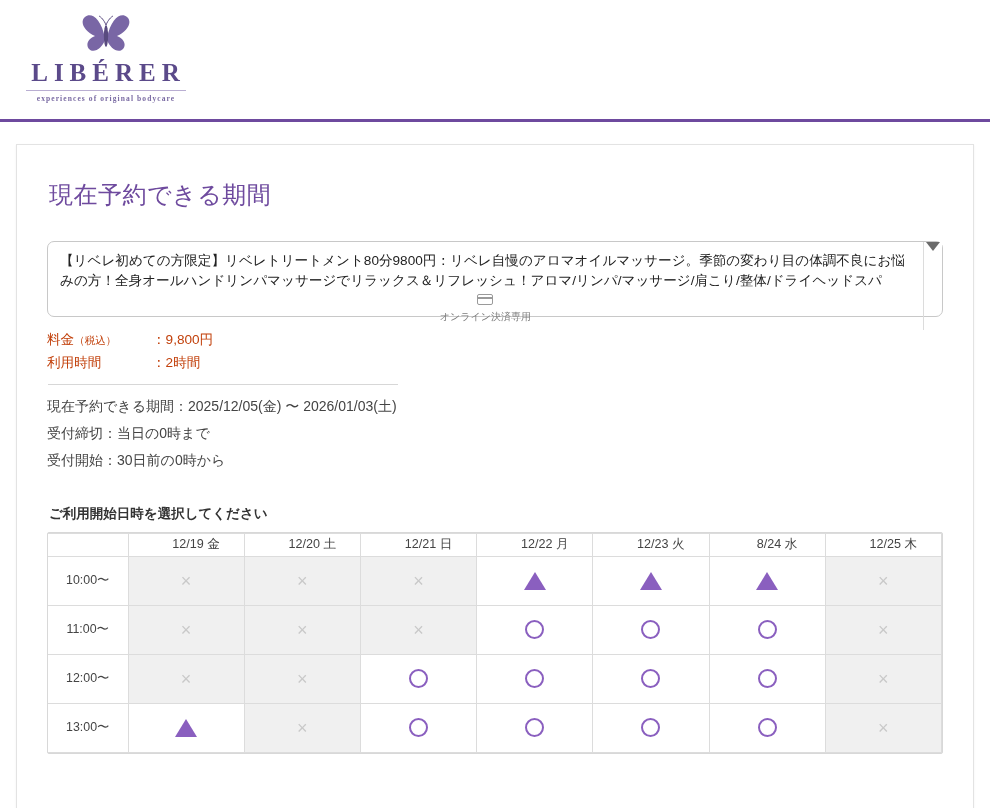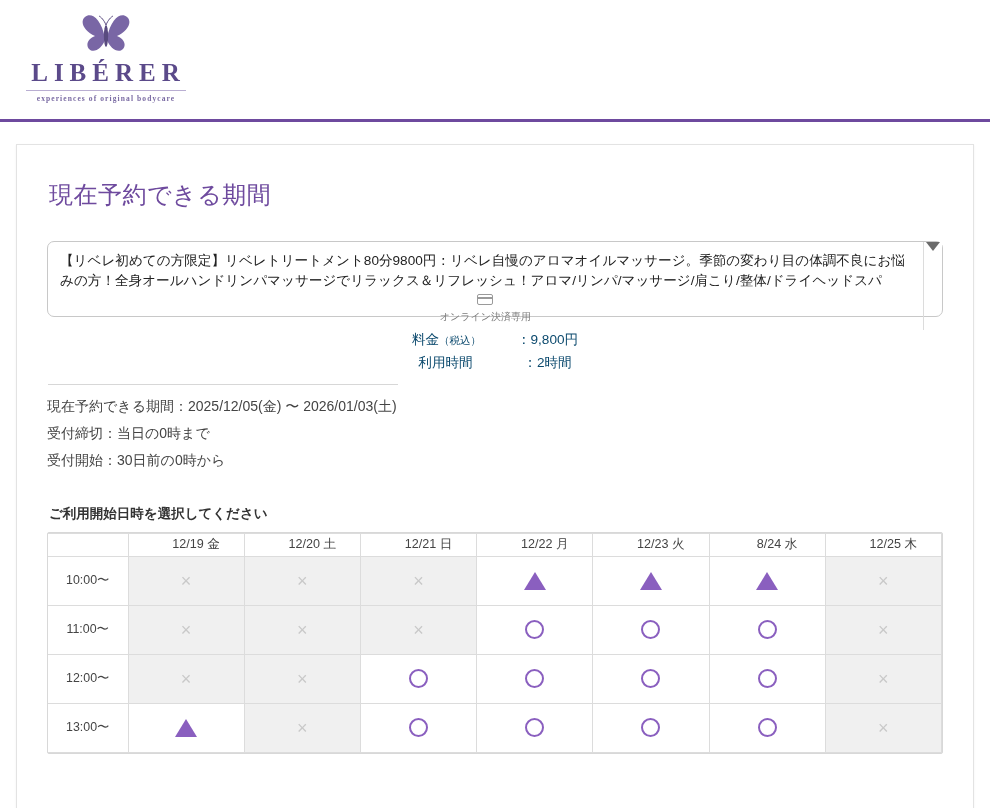--- a/index.html
+++ b/index.html
@@ -143,24 +143,23 @@
     width: 0; height: 0;
     border-left: 7px solid transparent;
     border-right: 7px solid transparent;
     border-top: 9px solid #6b6b6b;
   }
 
   
   .info-lines { margin-top: 11px; }
   .info-line {
     font-size: 13.6px;
-    color: #0c4a6e;
+    color: #c2410c;
     line-height: 1.72;
     display: flex;
-    justify-content: center;
   }
   .info-key { width: 105px; display: inline-block; }
   .info-key .paren { font-size: 10.5px; }
   .info-val { }
   .hr-short {
     width: 350px;
     height: 1px;
     background: #d7d7d7;
     margin: 9px 0 8px 1px;
   }

